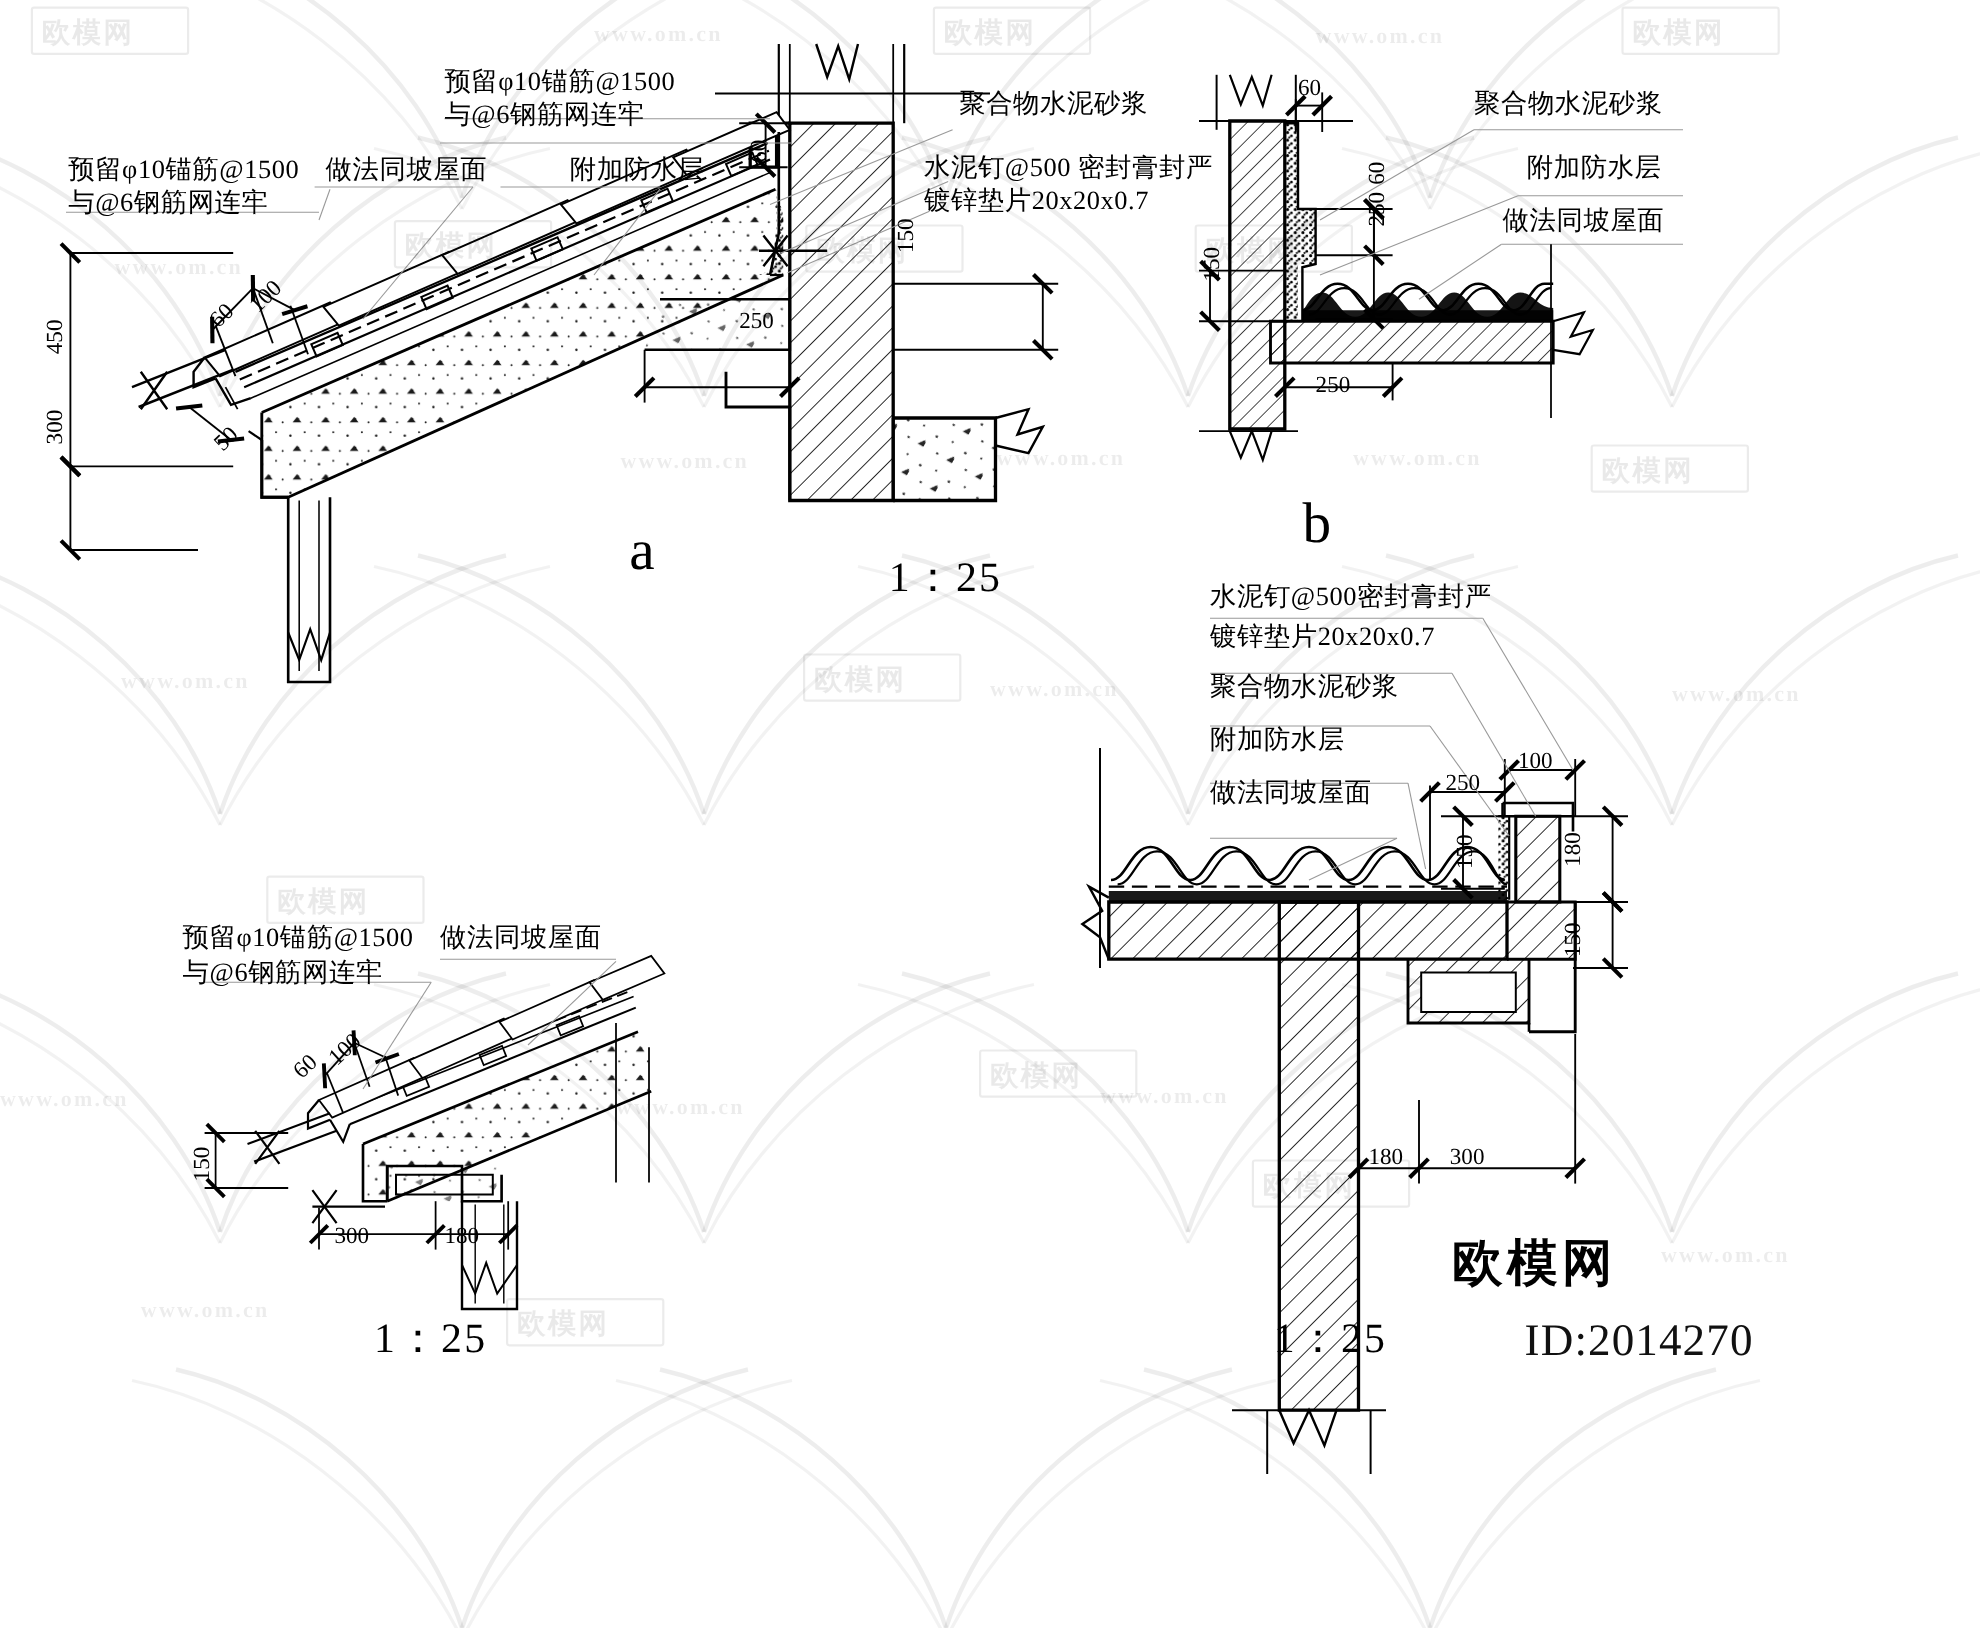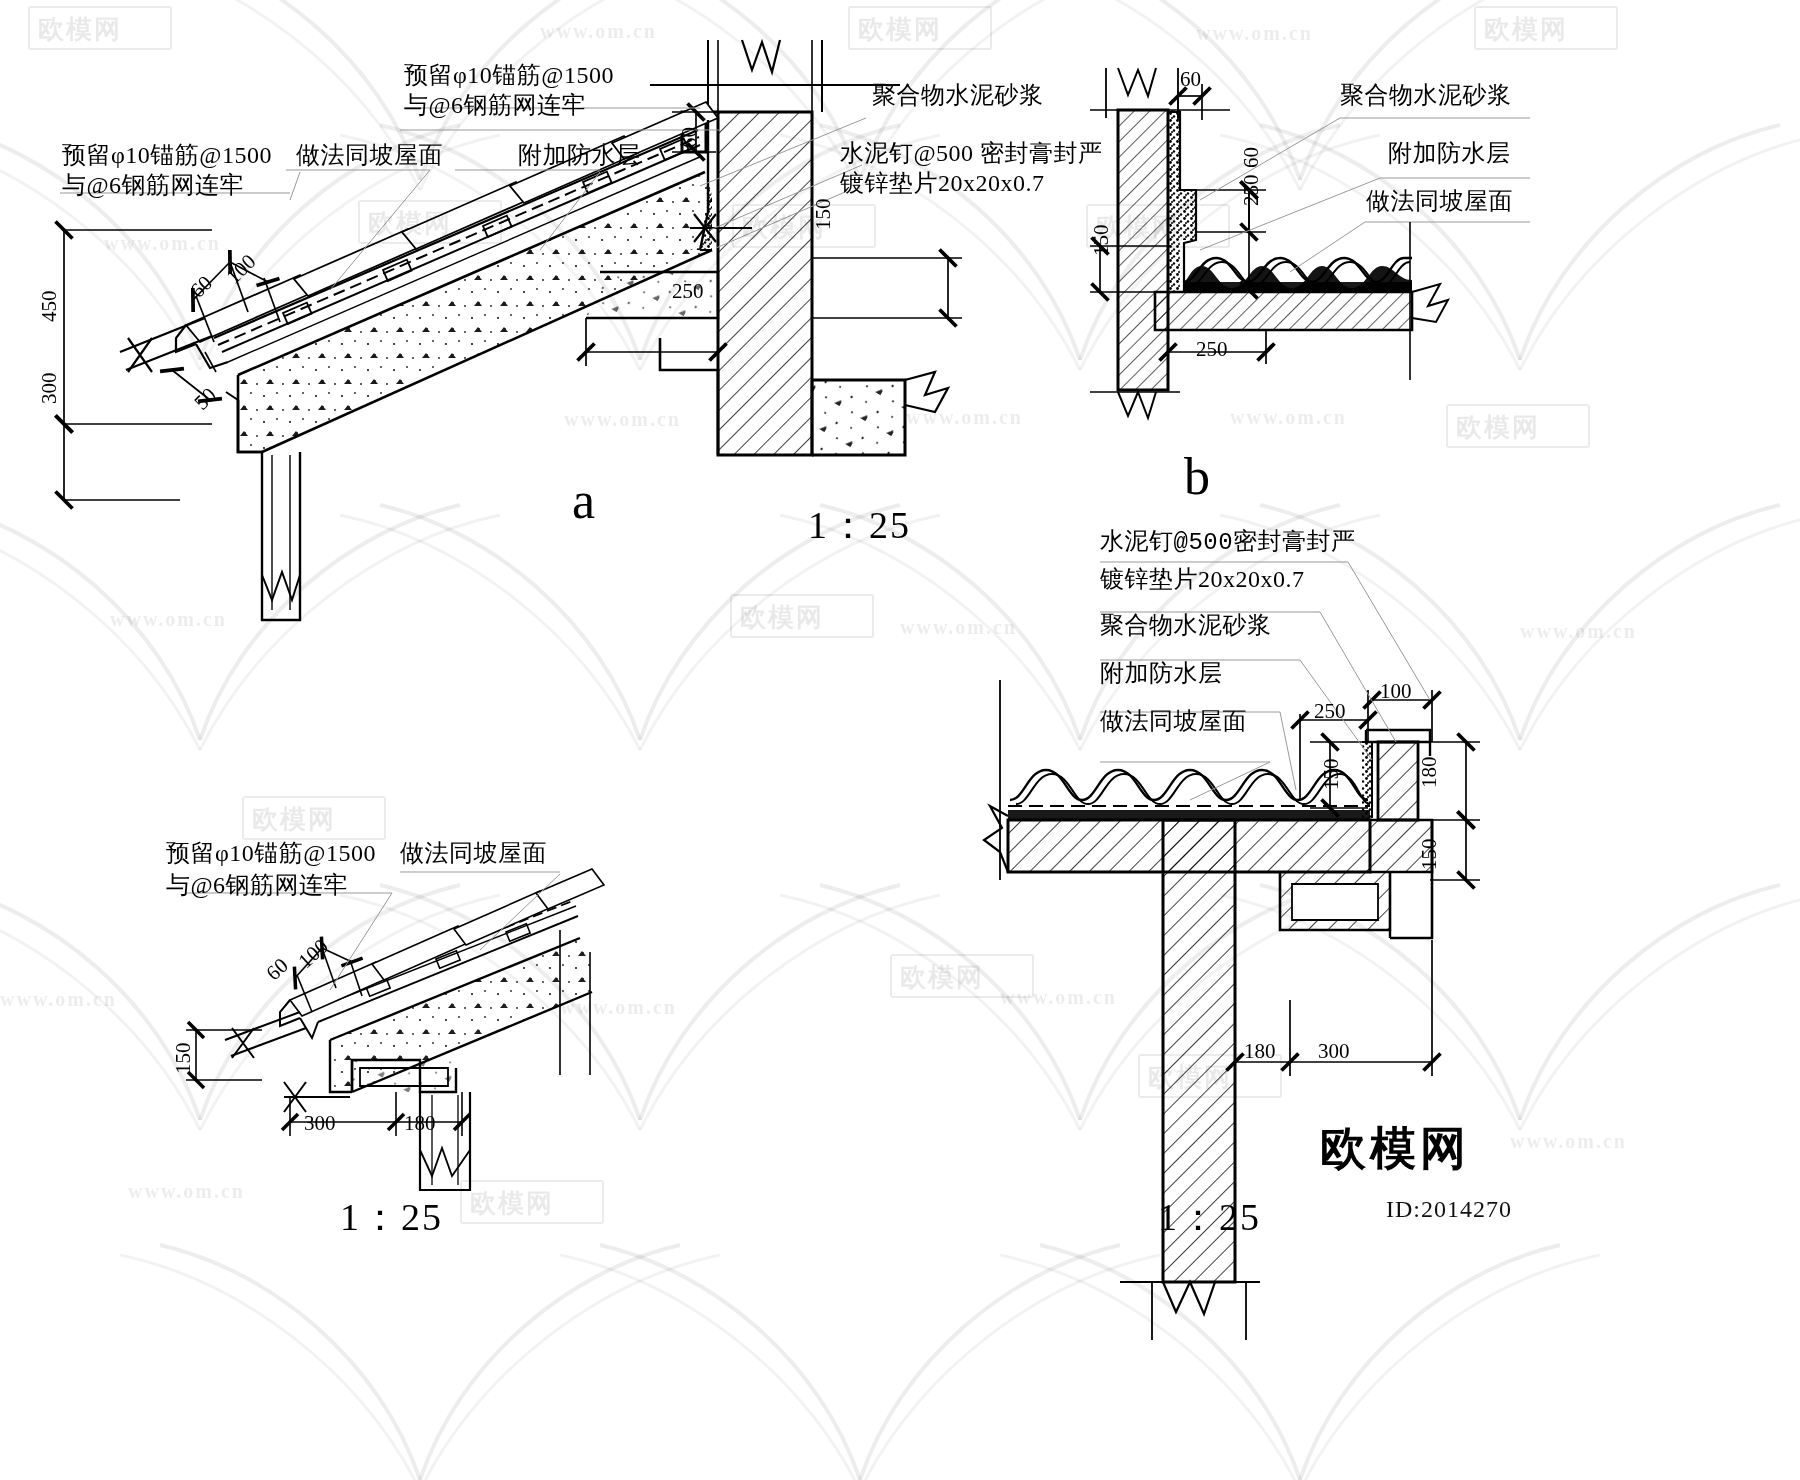--- a/index.html
+++ b/index.html
@@ -17,21 +17,21 @@
     position:absolute;
     font-family:"Liberation Serif", serif;
     white-space:nowrap;
     color:#000;
     line-height:1.12;
   }
   .note{font-size:24px;letter-spacing:.5px;}
   .dim{font-size:21px;}
   .tag{font-size:52px;font-family:"Liberation Serif",serif;}
   .scale{font-size:38px;letter-spacing:2px;}
-  .idtxt{font-size:24px;letter-spacing:1px;color:#111;}
+  .idtxt{font-size:41px;letter-spacing:1px;color:#111;}
   .wmlogo{
     position:absolute;
     font-family:"Liberation Sans",sans-serif;
     font-weight:bold;
     color:#000;
   }
   .wm{
     position:absolute;
     color:rgba(0,0,0,0.085);
     font-family:Liberation Serif, serif;
@@ -517,21 +517,21 @@
   <div class="txt note" style="left:400px;top:840px;">做法同坡屋面</div>
 
   <div class="txt dim" style="left:262px;top:968px;transform:rotate(-42deg);transform-origin:left top;">60</div>
   <div class="txt dim" style="left:294px;top:956px;transform:rotate(-42deg);transform-origin:left top;">100</div>
   <div class="txt dim" style="left:172px;top:1074px;transform:rotate(-90deg);transform-origin:left top;">150</div>
   <div class="txt dim" style="left:304px;top:1112px;">300</div>
   <div class="txt dim" style="left:404px;top:1112px;">180</div>
 
   <div class="txt scale" style="left:340px;top:1196px;">1：25</div>
 
-  <div class="txt note" style="left:1100px;top:530px;font-family:Liberation Mono, monospace;">水泥钉@500密封膏封严</div>
+  <div class="txt note" style="left:1100px;top:530px;">水泥钉@500密封膏封严</div>
   <div class="txt note" style="left:1100px;top:566px;">镀锌垫片20x20x0.7</div>
   <div class="txt note" style="left:1100px;top:612px;">聚合物水泥砂浆</div>
   <div class="txt note" style="left:1100px;top:660px;">附加防水层</div>
   <div class="txt note" style="left:1100px;top:708px;">做法同坡屋面</div>
 
   <div class="txt dim" style="left:1314px;top:700px;">250</div>
   <div class="txt dim" style="left:1380px;top:680px;">100</div>
   <div class="txt dim" style="left:1320px;top:790px;transform:rotate(-90deg);transform-origin:left top;">150</div>
   <div class="txt dim" style="left:1418px;top:788px;transform:rotate(-90deg);transform-origin:left top;">180</div>
   <div class="txt dim" style="left:1418px;top:870px;transform:rotate(-90deg);transform-origin:left top;">150</div>

